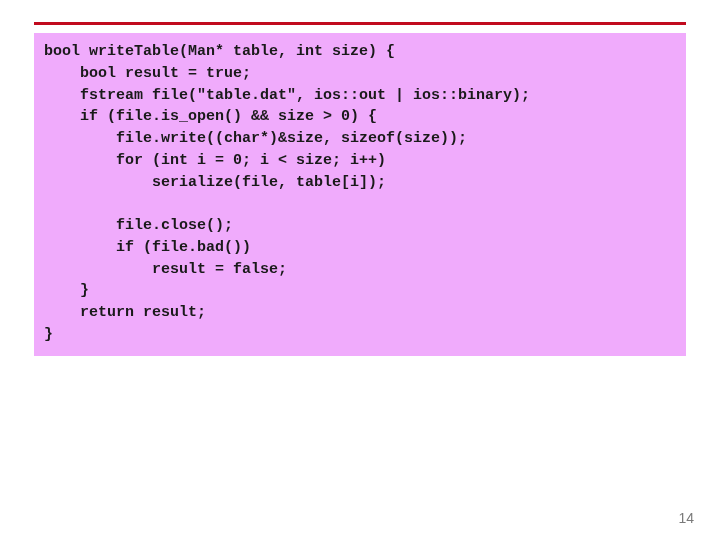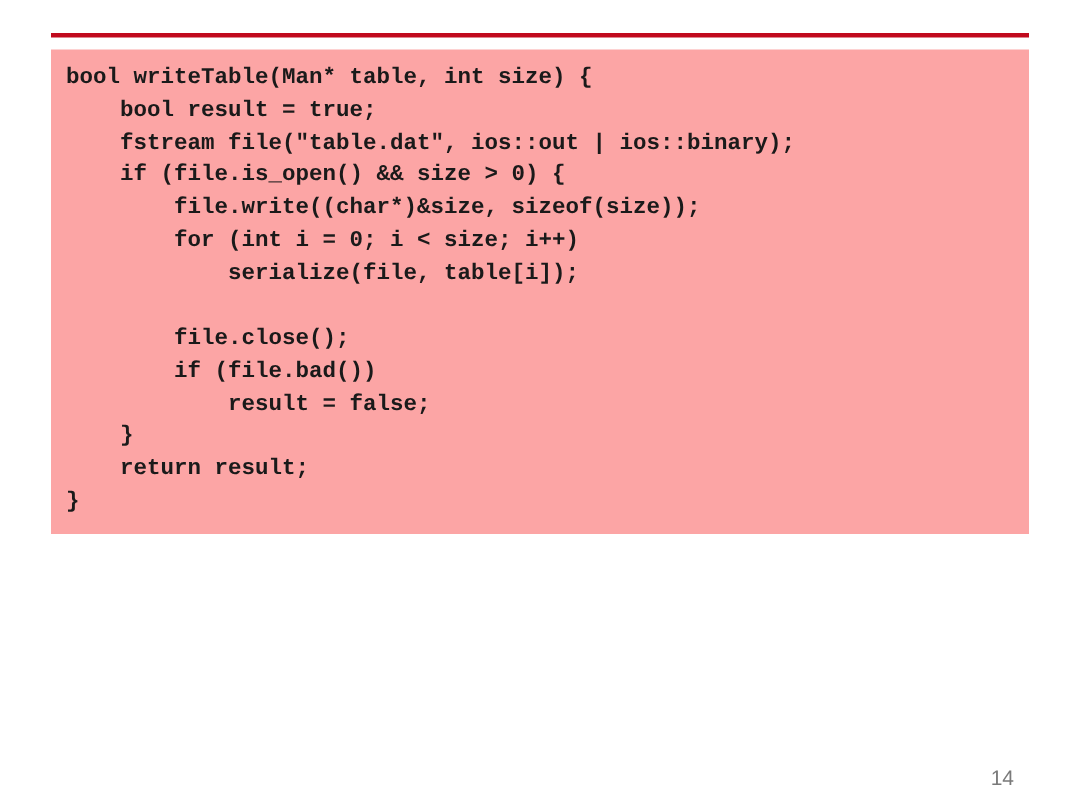--- a/index.html
+++ b/index.html
@@ -23,34 +23,34 @@
     font-size: 22px;
     font-weight: bold;
     margin: 0 0 6px 0;
   }
   .rule {
     height: 3px;
     background: #c10a1e;
     margin-bottom: 8px;
   }
   .codeblock {
-    background: #fca5a5;
+    background: #f0abfc;
     padding: 8px 10px 10px 10px;
     margin: 0;
     font-family: "Courier New", Courier, monospace;
     font-size: 15px;
     font-weight: bold;
     color: #1a1a1a;
     line-height: 1.45;
     white-space: pre;
     overflow: hidden;
   }
   .pagenum {
     position: absolute;
-    right: 44px;
+    right: 26px;
     bottom: 14px;
     font-size: 14px;
     color: #7a7a7a;
   }
 </style>
 </head>
 <body>
 
 <div class="slide">
   <div class="rule"></div>

